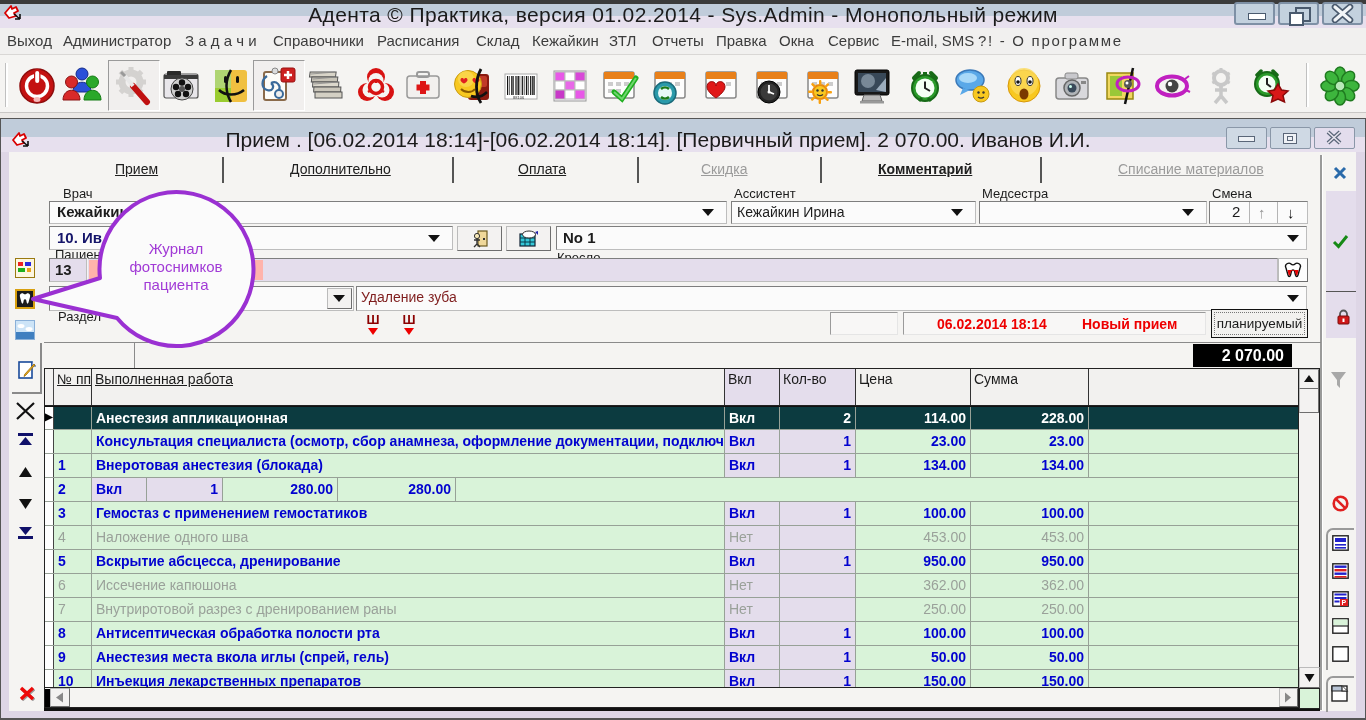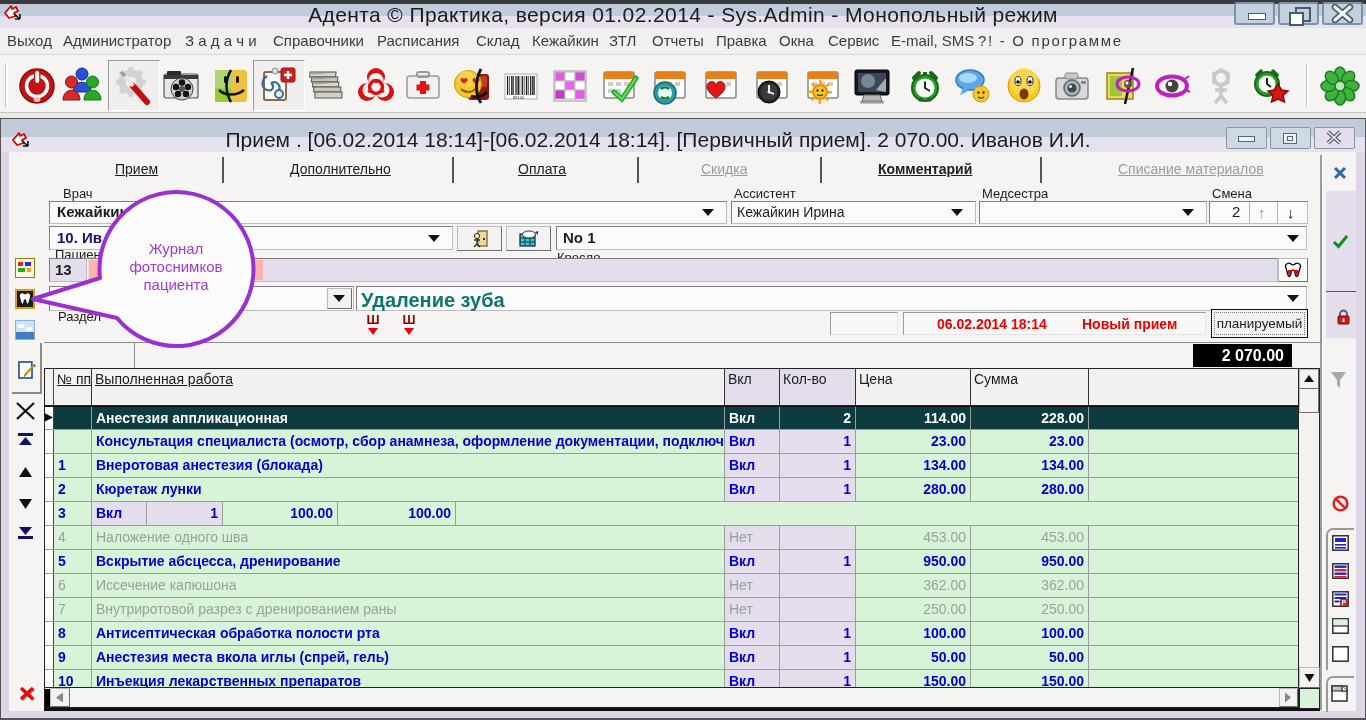--- a/index.html
+++ b/index.html
@@ -450,21 +450,21 @@
 <div class="btn3d" style="left:1278px;top:258px;width:30px;height:24px;background:#fdfdfd;"></div>
 <svg class="abs" style="left:1283px;top:262px" width="20" height="17" viewBox="0 0 20 17">
  <path d="M3 6 C1 2 6 0 8 2 C9 3 11 3 12 2 C14 0 19 2 17 6 L15 13 C14.5 15 13 15 12.5 13 L11.5 9 C11 7.5 9 7.5 8.5 9 L7.5 13 C7 15 5.5 15 5 13 Z" fill="#fff" stroke="#111" stroke-width="1.4"></path>
  <path d="M4.5 8 L15.5 8 L14.6 12 C14 14 13.4 14 12.9 12.5 L12 9.5 C11.3 8 8.7 8 8 9.5 L7.1 12.5 C6.6 14 6 14 5.4 12 Z" fill="#e80202"></path>
 </svg>
 
 <div class="fld" style="left:49px;top:286px;width:305px;height:25px;"></div>
 <div class="btn3d" style="left:327px;top:288px;width:25px;height:21px;"></div>
 <div class="combo-arrow" style="left:333px;top:295px;"></div>
 <div class="fld" style="left:356px;top:286px;width:951px;height:25px;"></div>
-<div class="lbl" style="left:361px;top:289px;font-weight:bold;font-size:20px;color:#0f766e;">Удаление зуба</div>
+<div class="lbl" style="left:361px;top:289px;font-weight:normal;font-size:14px;color:#7f1d1d;">Удаление зуба</div>
 <div class="combo-arrow" style="left:1287px;top:295px;"></div>
 <div class="lbl" style="left:58px;top:309px;">Раздел</div>
 
 <div class="abs" style="left:365px;top:314px;width:16px;height:22px;">
  <div style="font-size:13px;font-weight:bold;color:#8b0000;line-height:12px;text-align:center;">Ш</div>
  <svg width="16" height="9" style="display:block;margin-top:0px;">
       <path d="M8 9 L3 2 L13 2 Z" fill="#e00"></path>
     </svg>
 </div>
 <div class="abs" style="left:401px;top:314px;width:16px;height:22px;">
@@ -600,30 +600,30 @@
         <div class="gc2">Внеротовая анестезия (блокада)</div>
   <div class="gc3 lavOn">Вкл</div>
         <div class="gc4 lavOn" style="text-align:right;">1</div>
   <div class="gc5">134.00</div>
         <div class="gc6">134.00</div>
         <div class="gc7"></div>
  </div>
  <div class="grow gOn">
   <div class="gc0"></div>
         <div class="gc1">2</div>
-        <div class="gc2">Кюретаж лунки</div>
   <div class="gc3 lavOn">Вкл</div>
         <div class="gc4 lavOn" style="text-align:right;">1</div>
   <div class="gc5">280.00</div>
         <div class="gc6">280.00</div>
         <div class="gc7"></div>
  </div>
  <div class="grow gOn">
   <div class="gc0"></div>
         <div class="gc1">3</div>
+        <div class="gc2">Гемостаз с применением гемостатиков</div>
   <div class="gc3 lavOn">Вкл</div>
         <div class="gc4 lavOn" style="text-align:right;">1</div>
   <div class="gc5">100.00</div>
         <div class="gc6">100.00</div>
         <div class="gc7"></div>
  </div>
  <div class="grow gOff">
   <div class="gc0"></div>
         <div class="gc1">4</div>
         <div class="gc2">Наложение одного шва</div>

